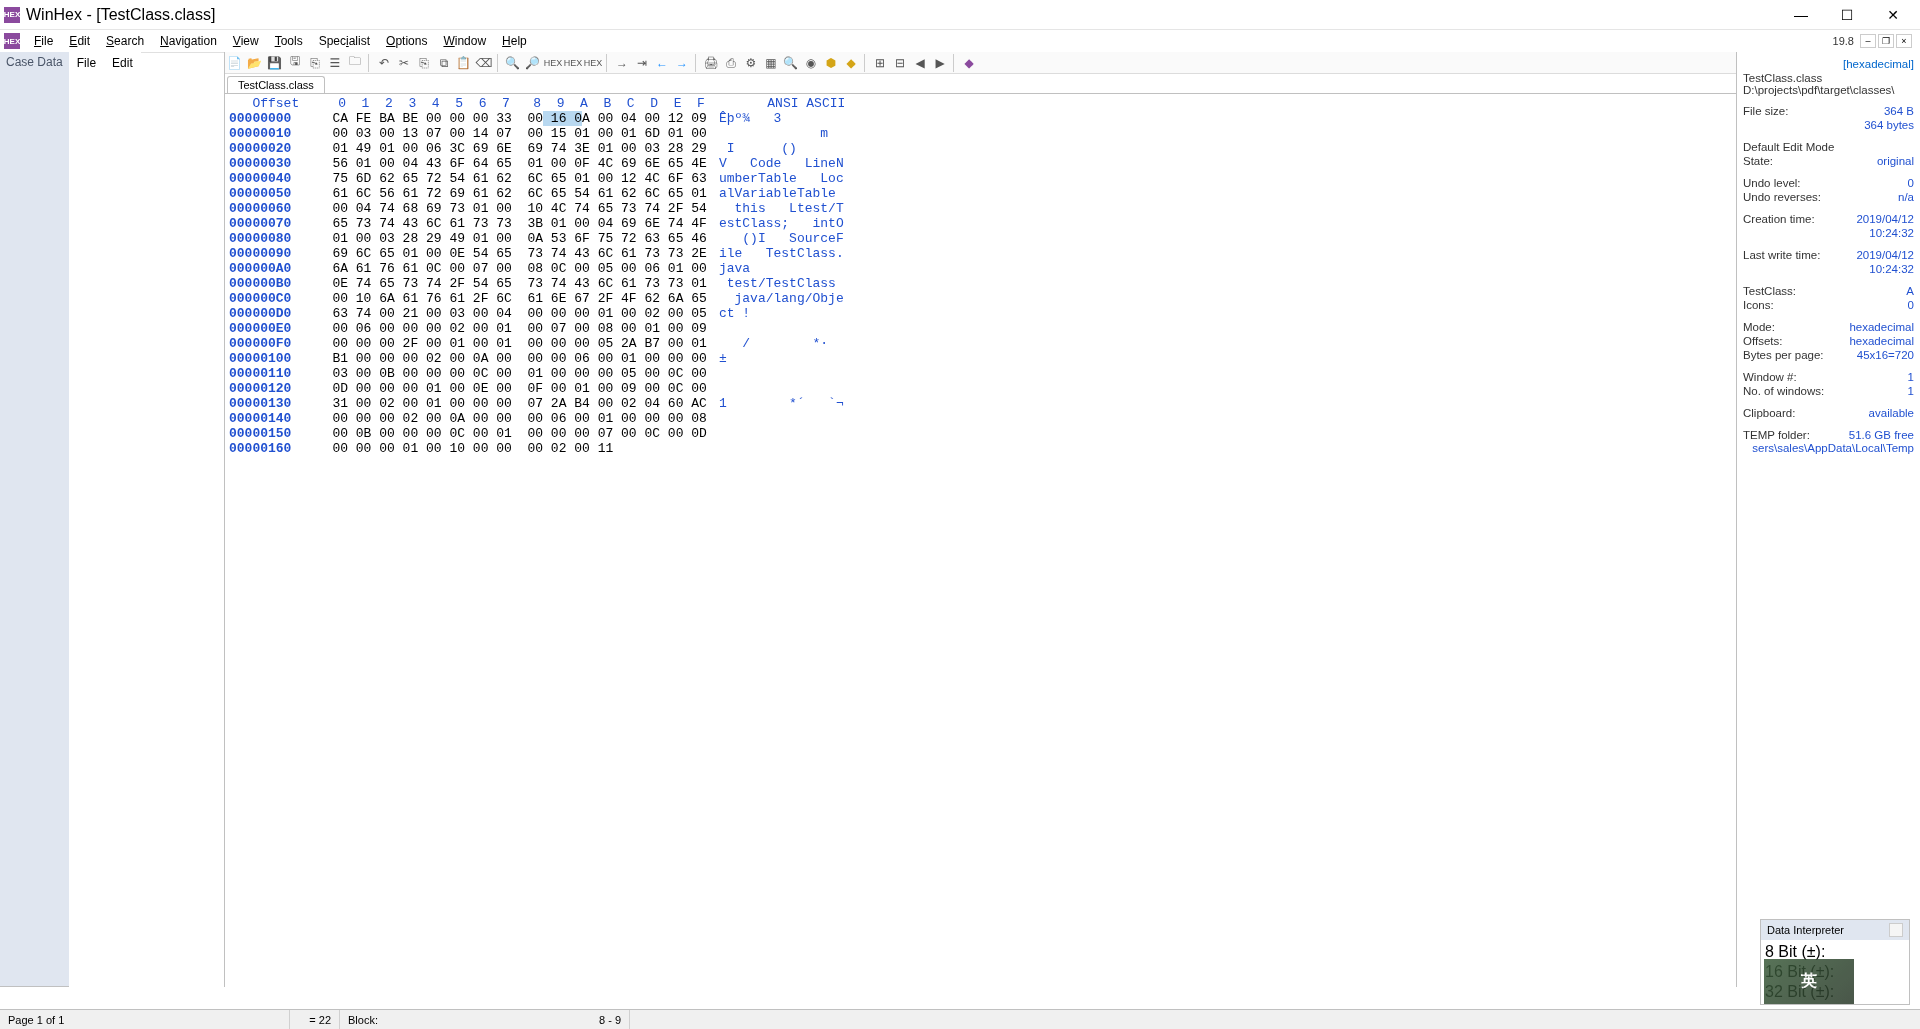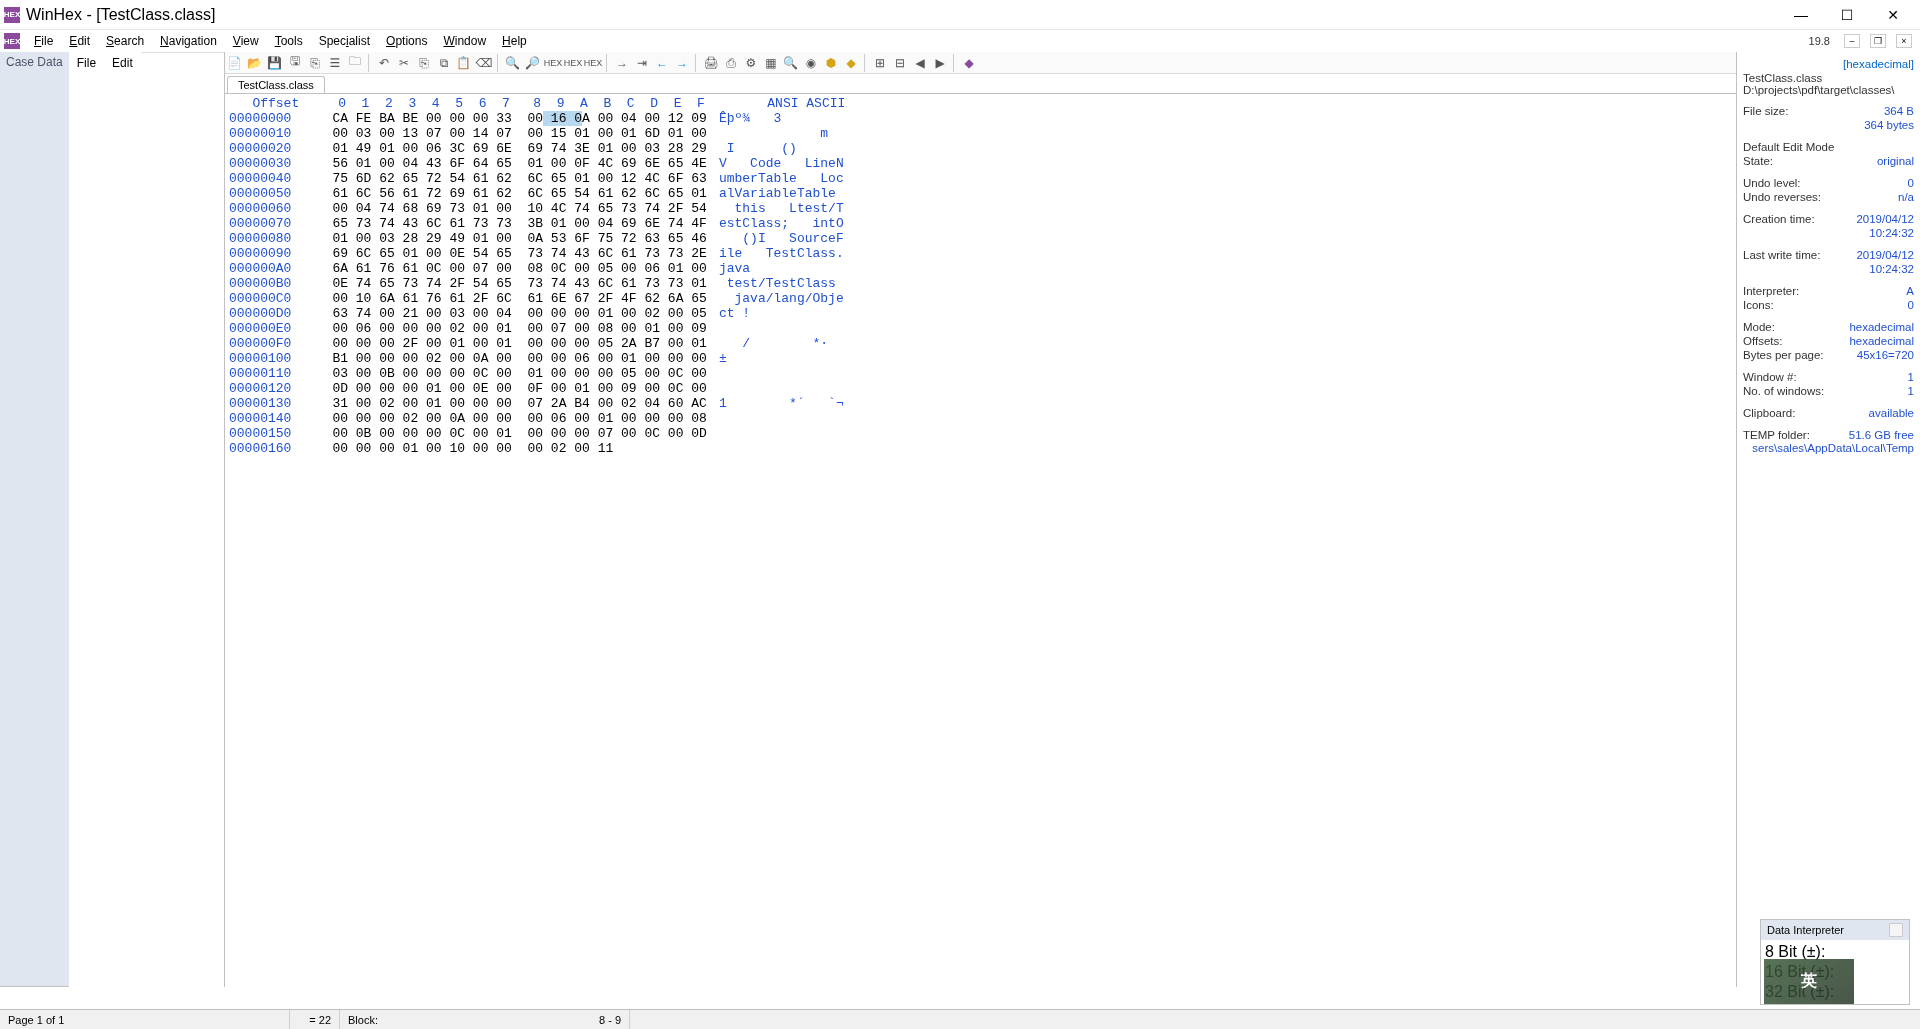--- a/index.html
+++ b/index.html
@@ -10,21 +10,21 @@
 .titlebar-icon { width: 16px; height: 16px; background: #8b4a9e; margin-right: 6px; display: inline-flex; align-items: center; justify-content: center; color: #fff; font-size: 8px; font-weight: bold; }
 .titlebar-title { flex: 1; font-size: 16px; color: #000; }
 .titlebar-controls { display: flex; }
 .titlebar-btn { width: 46px; height: 30px; display: flex; align-items: center; justify-content: center; cursor: pointer; font-size: 14px; }
 
 
 .menubar { height: 22px; background: #fff; display: flex; align-items: center; padding: 0 4px; }
 .menubar-icon { width: 16px; height: 16px; background: #8b4a9e; margin-right: 6px; display: inline-flex; align-items: center; justify-content: center; color: #fff; font-size: 8px; font-weight: bold; }
 .menu-item { padding: 2px 8px; cursor: pointer; font-size: 12px; }
 .menu-item .underline { text-decoration: underline; }
-.menubar-right { margin-left: auto; display: flex; align-items: center; gap: 10px; padding-right: 4px; }
+.menubar-right { margin-left: auto; display: flex; align-items: center; gap: 2px; padding-right: 4px; }
 .menubar-right-item { padding: 2px 4px; font-size: 11px; color: #333; }
 .mini-btn { width: 16px; height: 14px; border: 1px solid #ccc; display: inline-flex; align-items: center; justify-content: center; font-size: 9px; cursor: pointer; }
 
 
 .toolbar { height: 22px; display: flex; align-items: center; border-bottom: 1px solid #dcdcdc; background: #fafafa; }
 .toolbar-sep { width: 3px; height: 18px; border-left: 1px solid #ccc; margin: 0 3px; }
 .tool-btn { width: 18px; height: 18px; display: inline-flex; align-items: center; justify-content: center; cursor: pointer; margin: 0 1px; font-size: 12px; color: #555; }
 
 
 .main { display: flex; height: calc(100% - 30px - 22px - 22px - 20px); }
@@ -35,21 +35,21 @@
 .sidebar-menu { padding: 3px 4px; display: flex; gap: 8px; font-size: 12px; }
 .sidebar-menu-item { cursor: pointer; padding: 1px 4px; }
 .sidebar-content { flex: 1; border-top: 1px solid #e0e0e0; }
 
 
 .hex-area { flex: 1; display: flex; flex-direction: column; background: #fff; }
 .tab-row { height: 20px; display: flex; align-items: flex-end; border-bottom: 1px solid #c0c0c0; }
 .tab { padding: 2px 10px; border: 1px solid #c0c0c0; border-bottom: none; background: #fff; font-size: 11px; border-radius: 3px 3px 0 0; margin-left: 2px; }
 .hex-content { flex: 1; font-family: "Courier New", monospace; font-size: 13px; padding: 2px 4px; overflow: hidden; white-space: pre; line-height: 15px; }
 .hex-header { color: #2050d0; }
-.hex-offset { color: #2050d0; display: inline-block; width: 80px; }
+.hex-offset { color: #2050d0; display: inline-block; width: 80px; font-weight: bold; }
 .hex-bytes { display: inline-block; }
 .hex-sel { background: #b8d8f0; }
 .hex-ascii { display: inline-block; margin-left: 12px; color: #2050d0; }
 
 
 .info-panel { width: 184px; border-left: 1px solid #c0c0c0; padding: 4px 6px; font-size: 11.5px; display: flex; flex-direction: column; }
 .info-link { color: #0066cc; text-align: right; padding: 2px 0; }
 .info-row { display: flex; justify-content: space-between; padding: 1px 0; }
 .info-label { color: #333; }
 .info-value { color: #2050d0; text-align: right; }
@@ -212,21 +212,21 @@
           <span class="info-label">Last write time:</span>
           <span class="info-value">2019/04/12</span>
         </div>
       <div class="info-row">
           <span></span>
           <span class="info-value">10:24:32</span>
         </div>
     </div>
     <div class="info-group">
       <div class="info-row">
-          <span class="info-label">Interpreter:</span>
+          <span class="info-label">TestClass:</span>
           <span class="info-value">A</span>
         </div>
       <div class="info-row">
           <span class="info-label">Icons:</span>
           <span class="info-value">0</span>
         </div>
     </div>
     <div class="info-group">
       <div class="info-row">
           <span class="info-label">Mode:</span>

